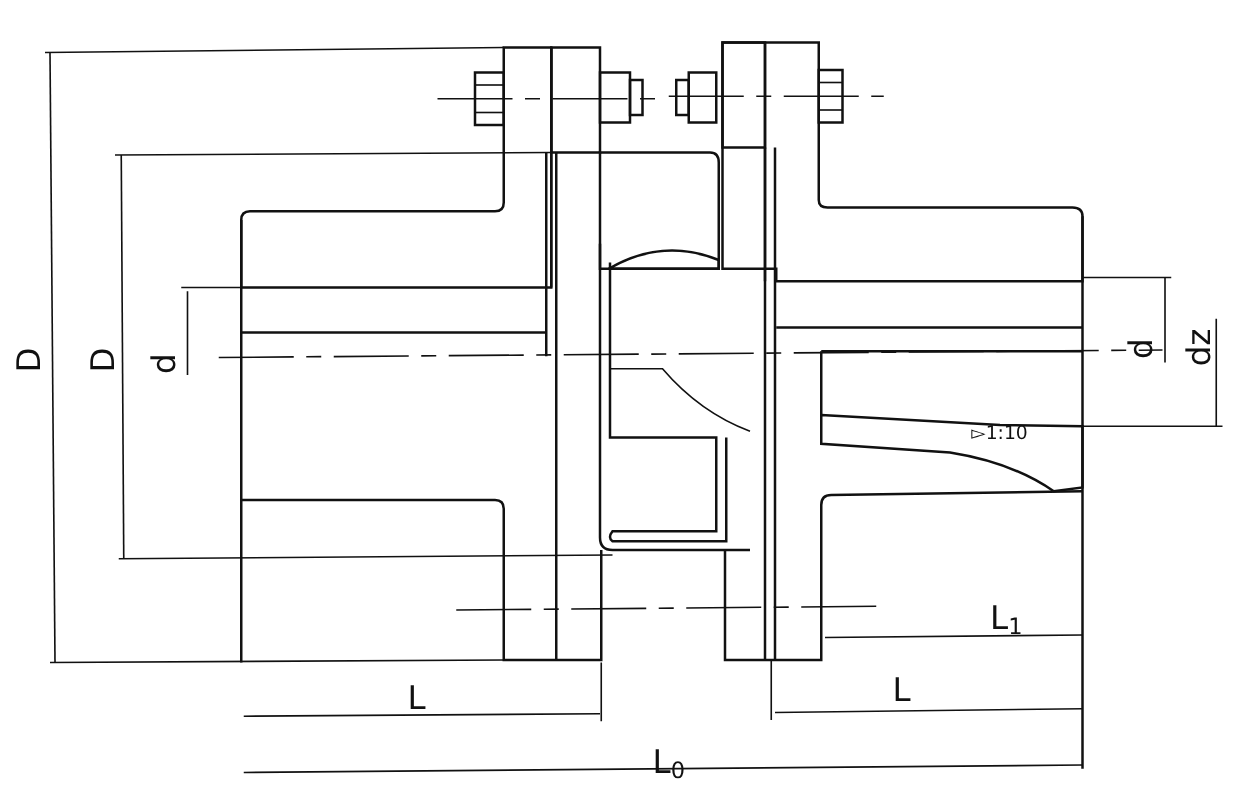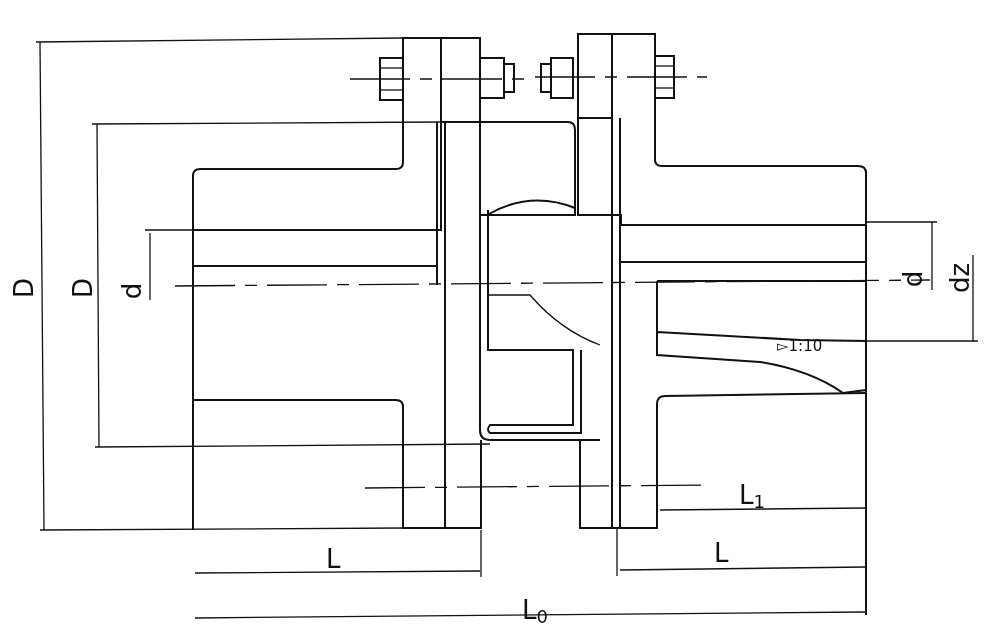--- a/index.html
+++ b/index.html
@@ -107,15 +107,15 @@
 </svg>
 
 <div class="lbl rot" style="left:14px;top:275px;">D</div>
 <div class="lbl rot" style="left:73px;top:275px;">D</div>
 <div class="lbl rot" style="left:124px;top:278px;">d</div>
 <div class="lbl rot" style="left:905px;top:266px;">d</div>
 <div class="lbl rot" style="left:945px;top:265px;">dz</div>
 
 <div class="lbl" style="left:326px;top:546px;">L</div>
 <div class="lbl" style="left:714px;top:540px;">L</div>
-<div class="lbl" style="left:739px;top:482px;"><span>L</span><span class="sub">1</span></div>
+<div class="lbl" style="left:792px;top:482px;"><span>L</span><span class="sub">1</span></div>
 <div class="lbl" style="left:522px;top:597px;"><span>L</span><span class="sub">0</span></div>
 <div class="lbl taper" style="left:777px;top:318px;margin-top:21px;"><span>▻</span><span>1:10</span></div>
 
 </body></html>

